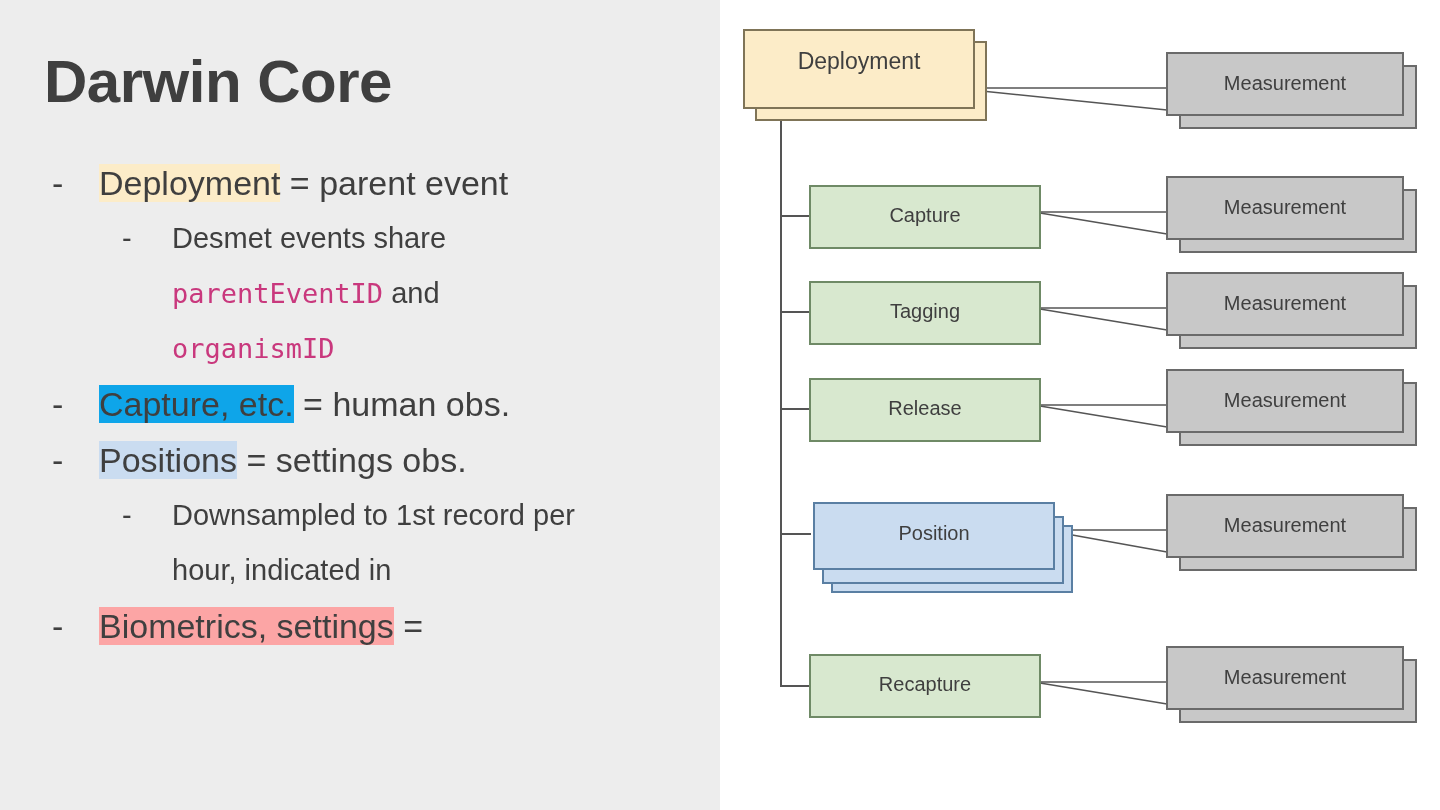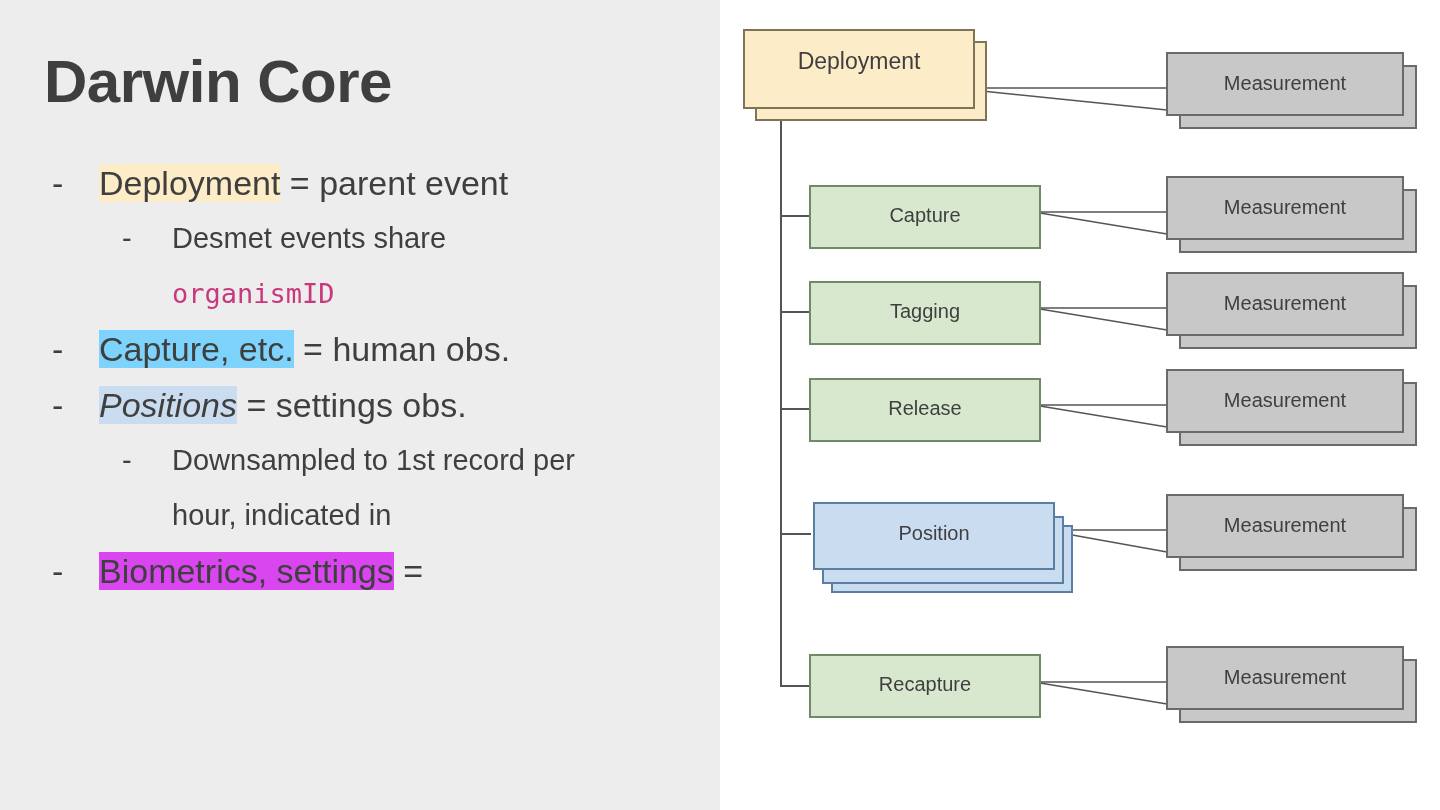--- a/index.html
+++ b/index.html
@@ -66,23 +66,23 @@
   }
 
   .dash {
     position: absolute;
     color: #3f3f3f;
   }
   .bullet-row.lvl1 > .dash { left: 8px; top: 0; font-size: 34px; line-height: 56px; }
   .bullet-row.lvl2 > .dash { left: 78px; top: 0; font-size: 29px; line-height: 55px; }
 
   .hl-yellow { background: #fcecc8; }
-  .hl-green  { background: #7dd3fc; }
-  .hl-blue   { background: #cadcf0; font-style: italic; }
-  .hl-gray   { background: #d946ef; }
+  .hl-green  { background: #0ea5e9; }
+  .hl-blue   { background: #cadcf0; }
+  .hl-gray   { background: #fca5a5; }
 
   .code {
     font-family: "DejaVu Sans Mono", "Liberation Mono", monospace;
     color: #c9387d;
     font-size: 0.93em;
   }
 
   .wrapline { display: block; }
 
   
@@ -131,20 +131,21 @@
     <div id="bullet-list">
 
       <div class="bullet-row lvl1">
         <span class="dash">-</span>
         <span class="hl-yellow">Deployment</span><span> = parent event</span>
       </div>
 
       <div class="bullet-row lvl2">
         <span class="dash">-</span>
         <span class="wrapline">Desmet events share</span>
+        <span class="wrapline"><span class="code">parentEventID</span><span> and</span></span>
         <span class="wrapline"><span class="code">organismID</span></span>
       </div>
 
       <div class="bullet-row lvl1">
         <span class="dash">-</span>
         <span class="hl-green">Capture, etc.</span><span> = human obs.</span>
       </div>
 
       <div class="bullet-row lvl1">
         <span class="dash">-</span>

